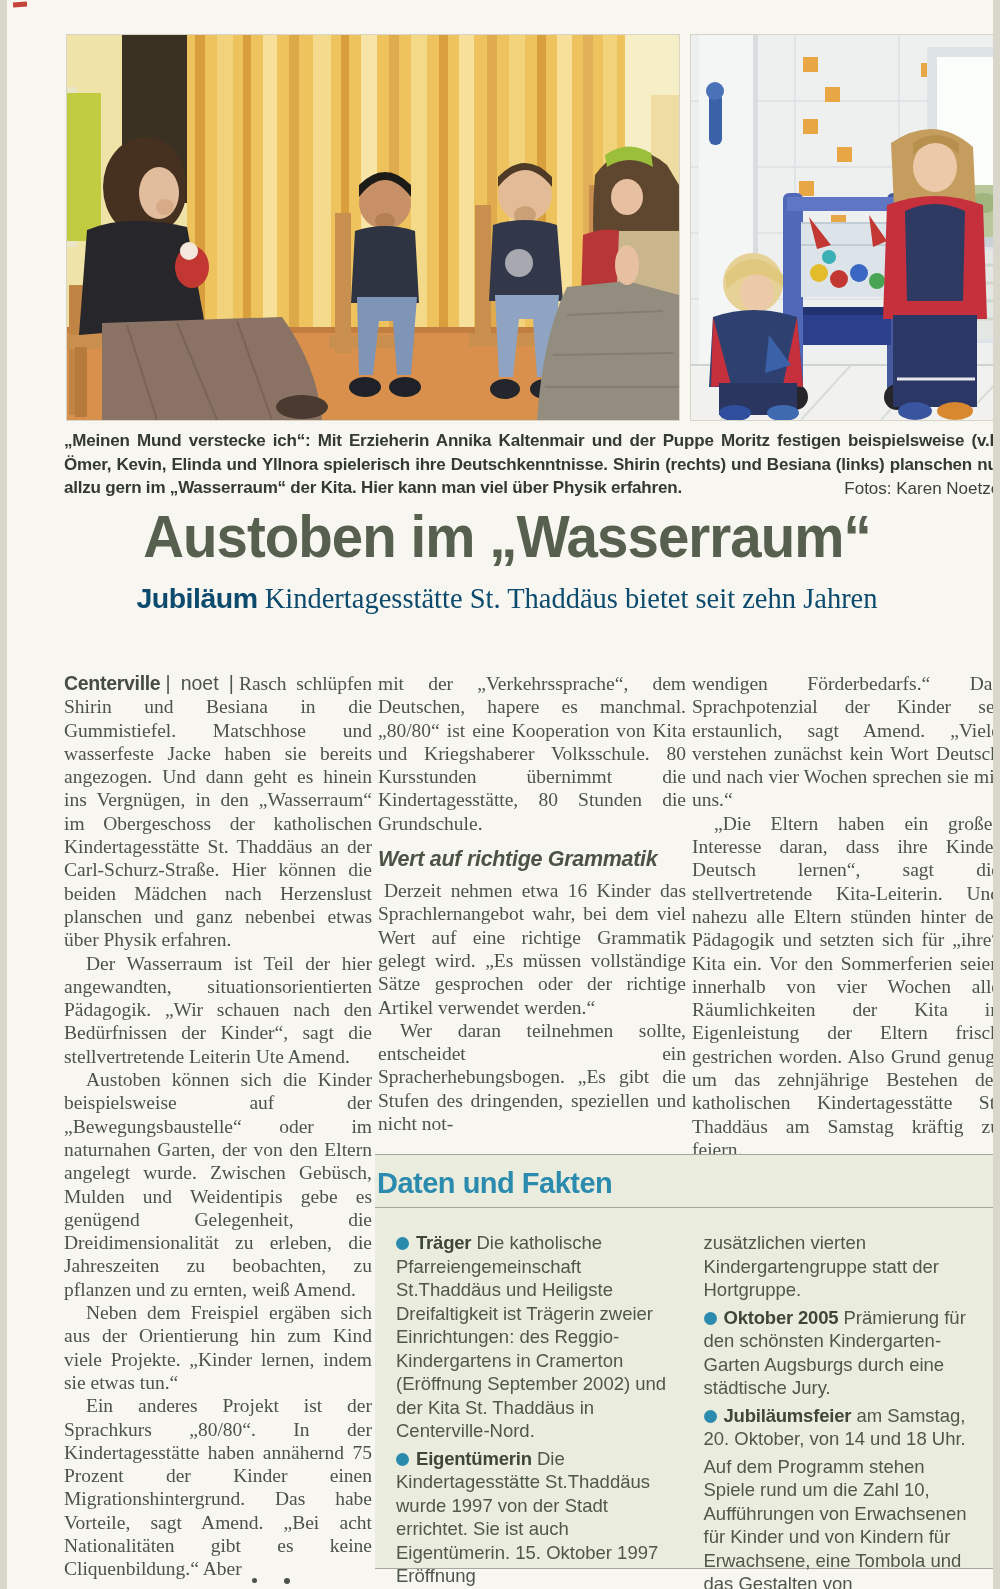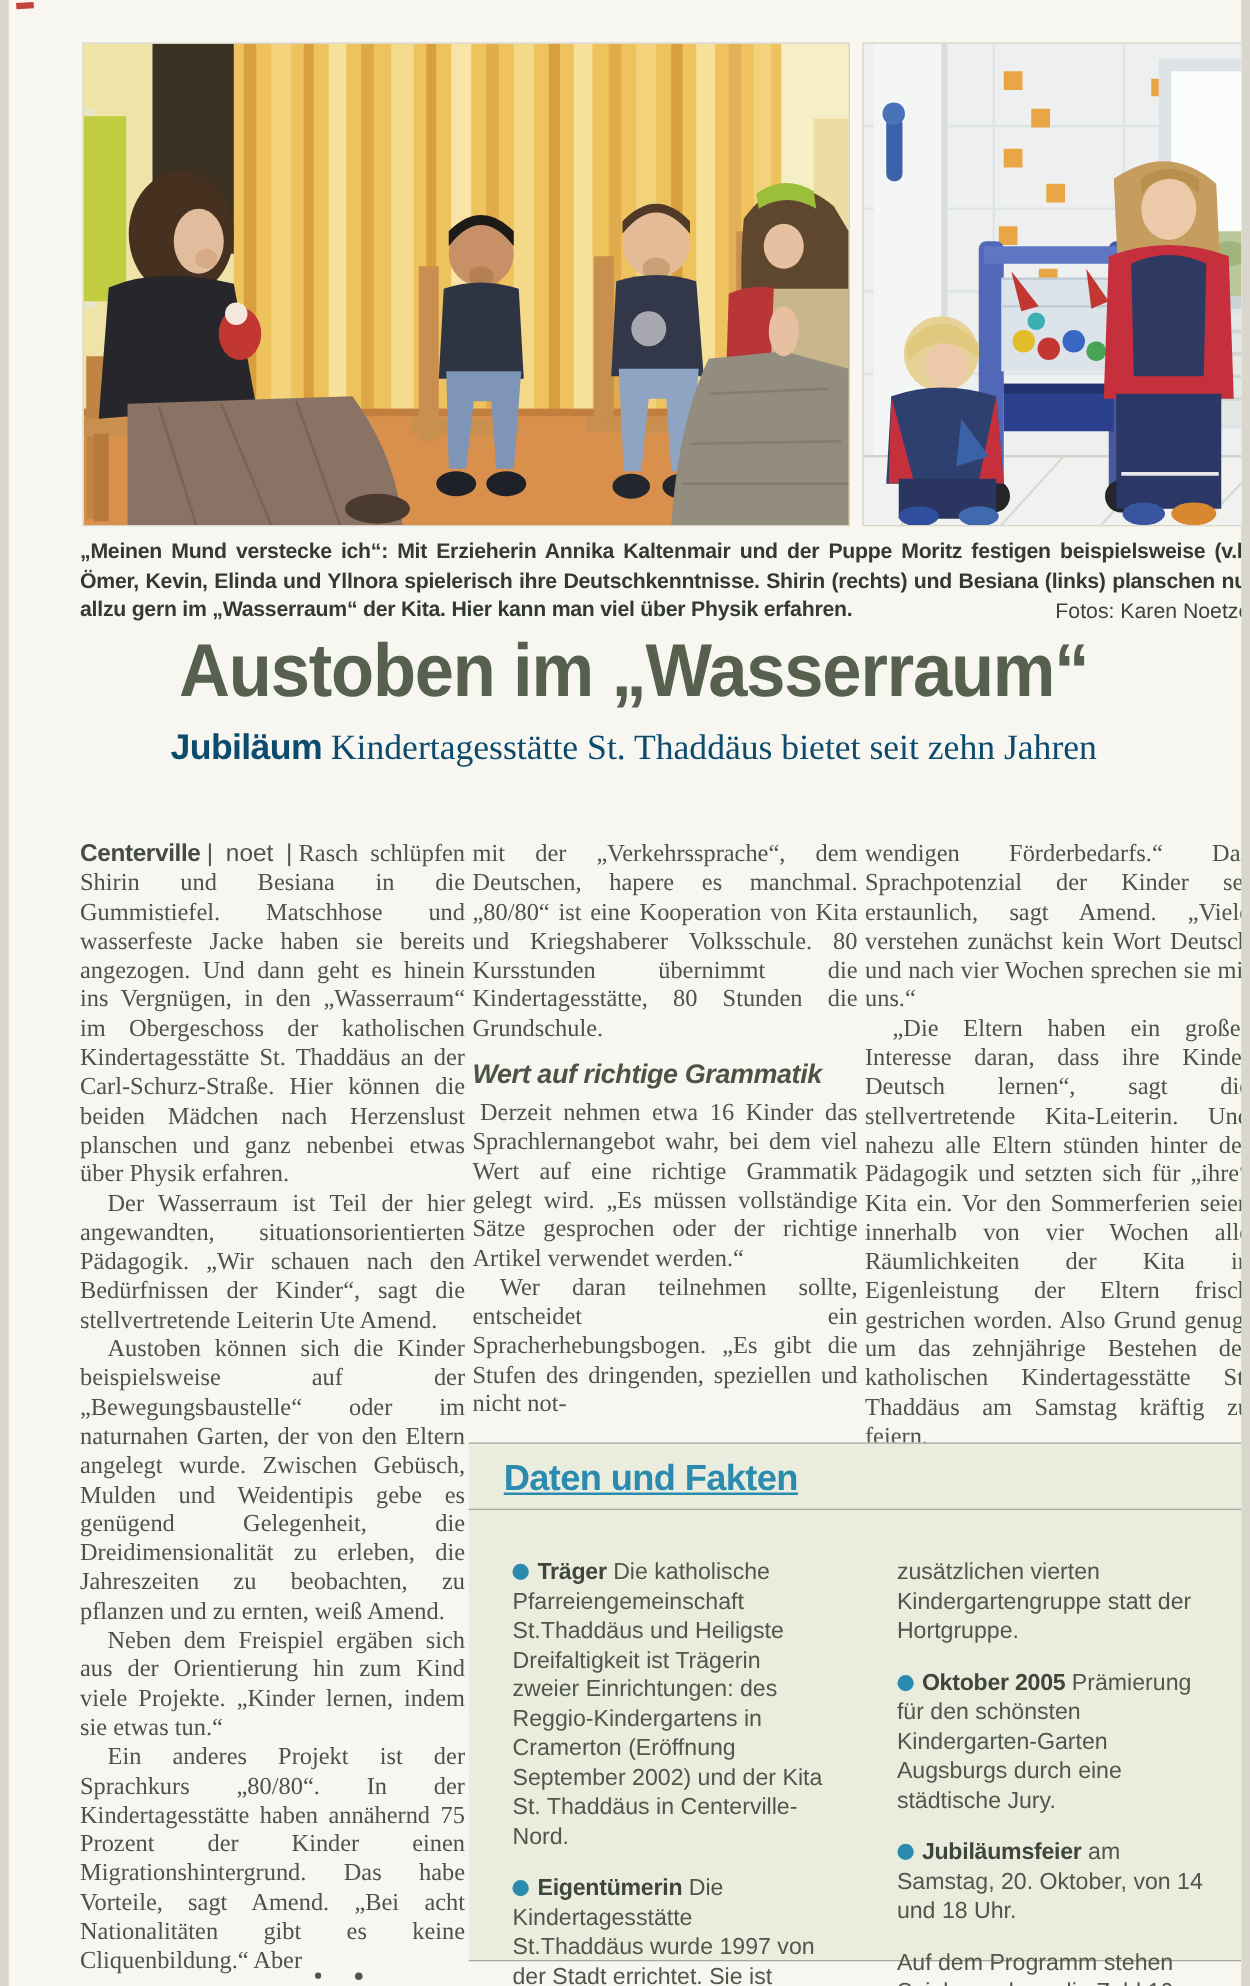--- a/index.html
+++ b/index.html
@@ -43,25 +43,25 @@
 
   
   .cut-dots{position:absolute;left:245px;top:1578px;width:80px;height:11px;}
   .cut-dots i{position:absolute;top:0;width:5px;height:5px;border-radius:50%;background:#4c544a;}
   .cut-dots i:nth-child(2){left:32px;width:6px;height:6px;}
 
   
   .infobox{position:absolute;left:368px;top:1154px;width:618px;height:413px;background:#eaecdd;
            border-top:1px solid #a6a79a;border-bottom:1px solid #a6a79a;
            font-family:"Liberation Sans",sans-serif;color:#4f574a;}
-  .infobox-title{font-weight:700;font-size:29px;line-height:30px;color:#2b8bae;padding:13px 0 9px 28px;letter-spacing:-0.5px;text-decoration:underline;}
+  .infobox-title{font-weight:700;font-size:29px;line-height:30px;color:#2b8bae;padding:13px 0 9px 2px;letter-spacing:-0.5px;}
   .infobox-title-rule{height:1px;background:#a6a79a;margin:0;}
   .facts{display:flex;gap:22px;padding:19px 8px 0 17px;}
   .facts-col{width:287px;font-size:18.5px;line-height:23.5px;text-align:left;}
-  .fact{margin:18px;}
+  .fact{margin:4px;}
   .fact b{color:#3e4539;letter-spacing:-0.2px;}
   .dot{display:inline-block;width:13px;height:13px;border-radius:50%;background:#2b8bae;margin-right:7px;position:relative;top:1px;}
 </style>
 </head>
 <body>
 
 <div class="page">
   <div class="scan-mark"></div>
   <div class="right-rule"></div>
 

